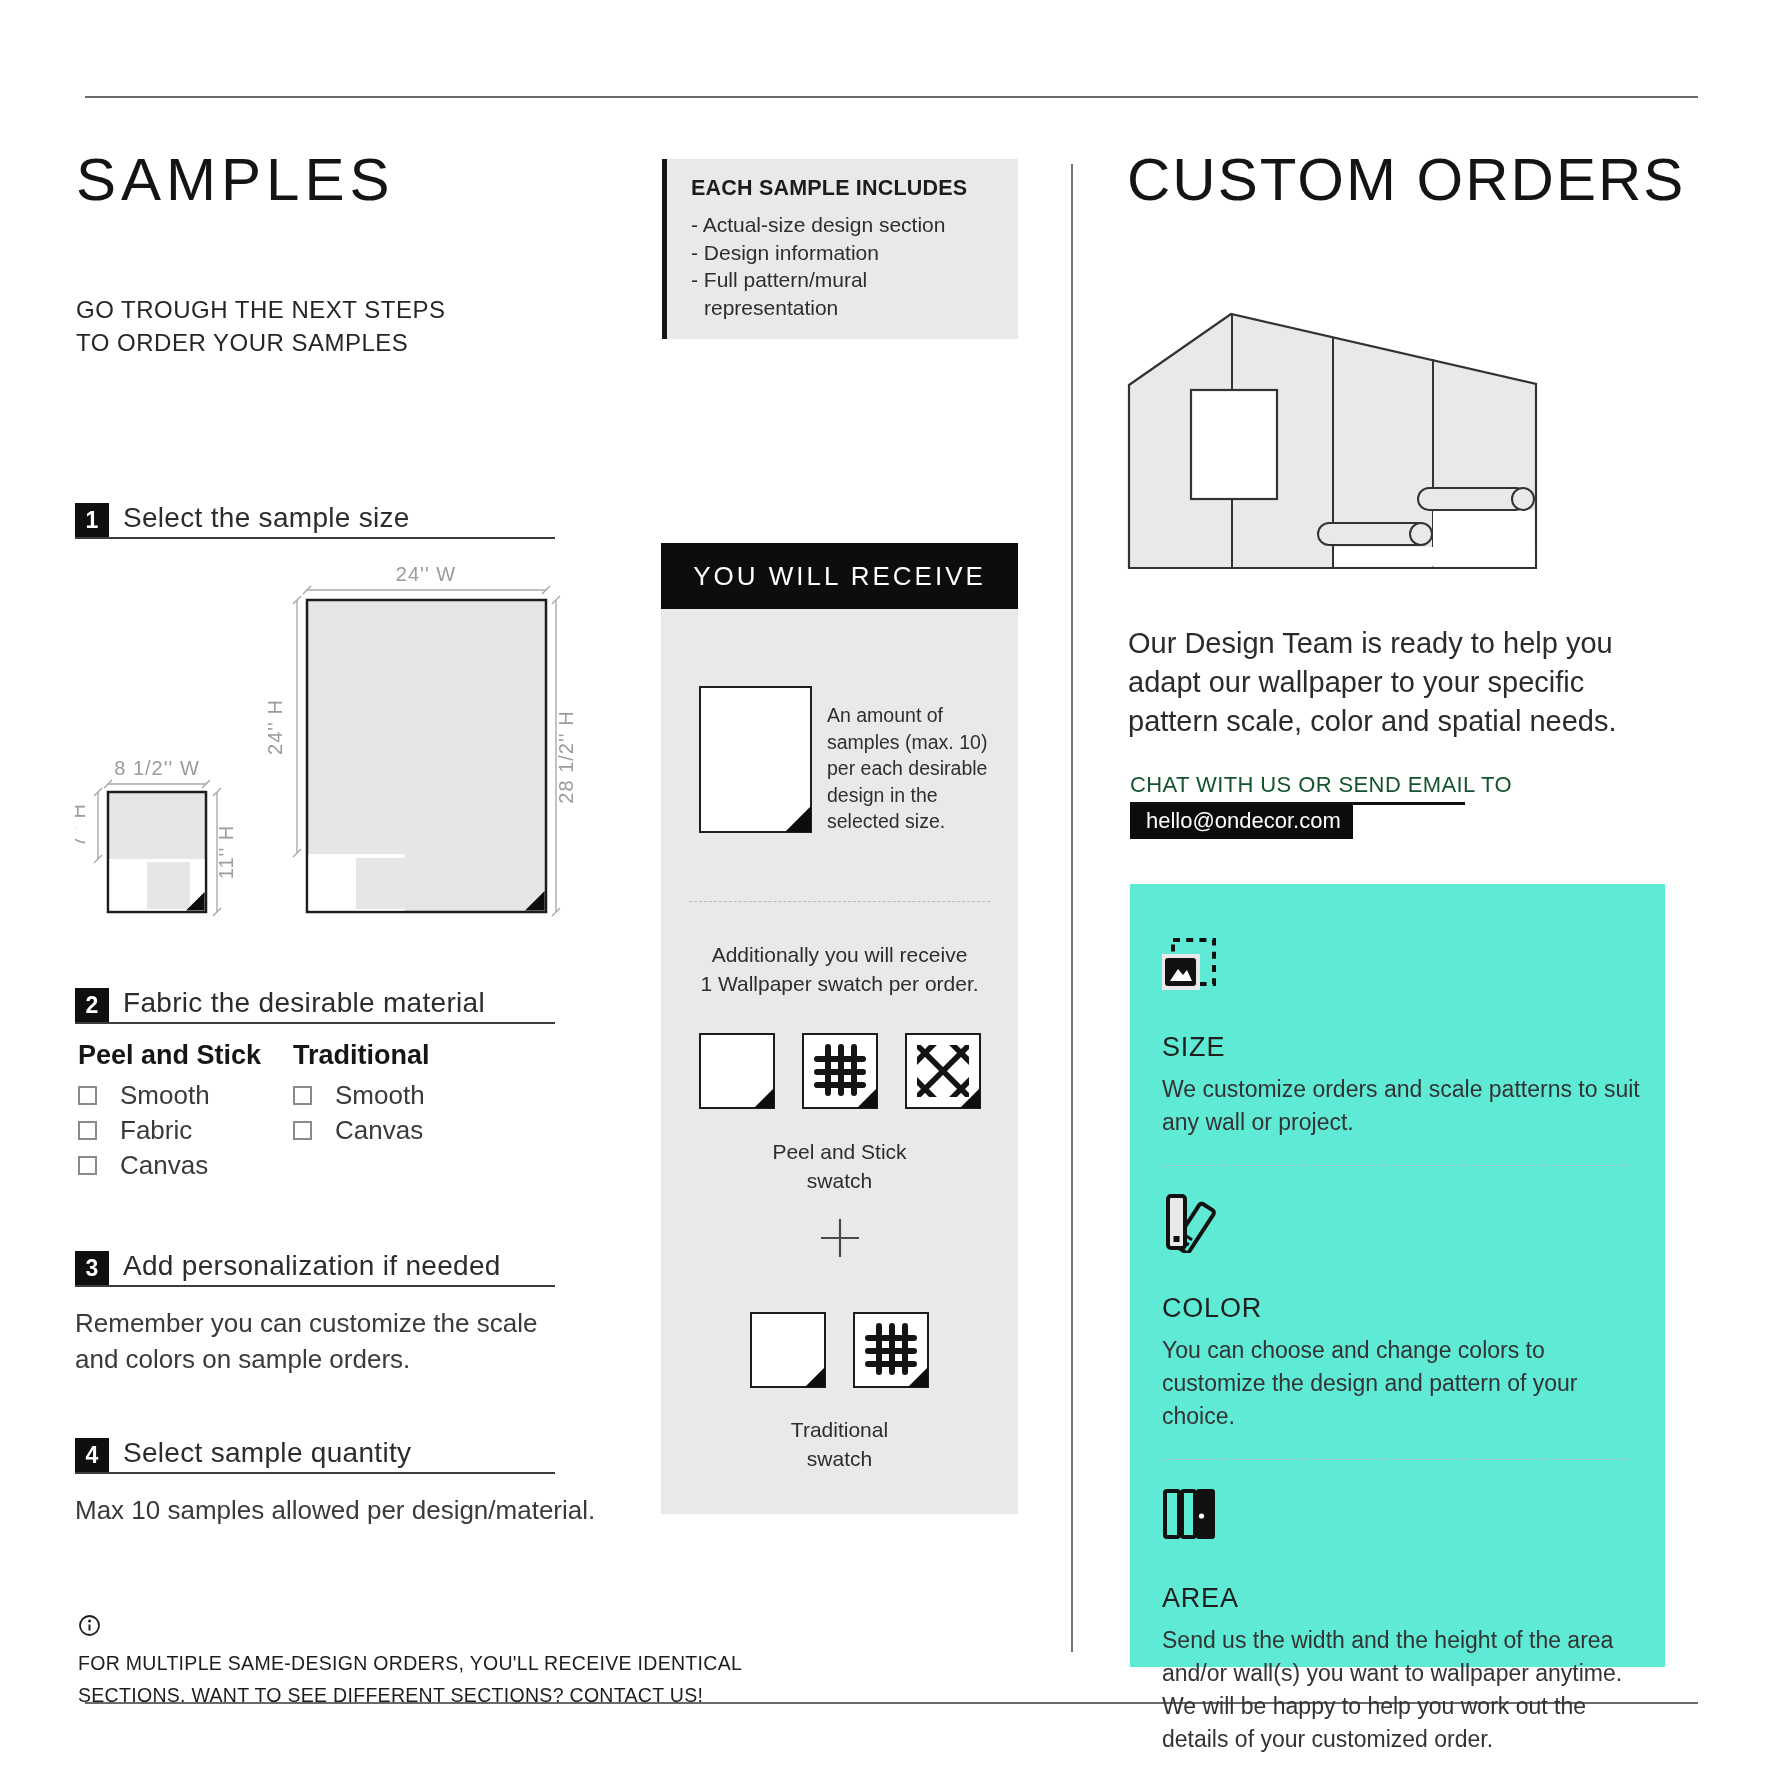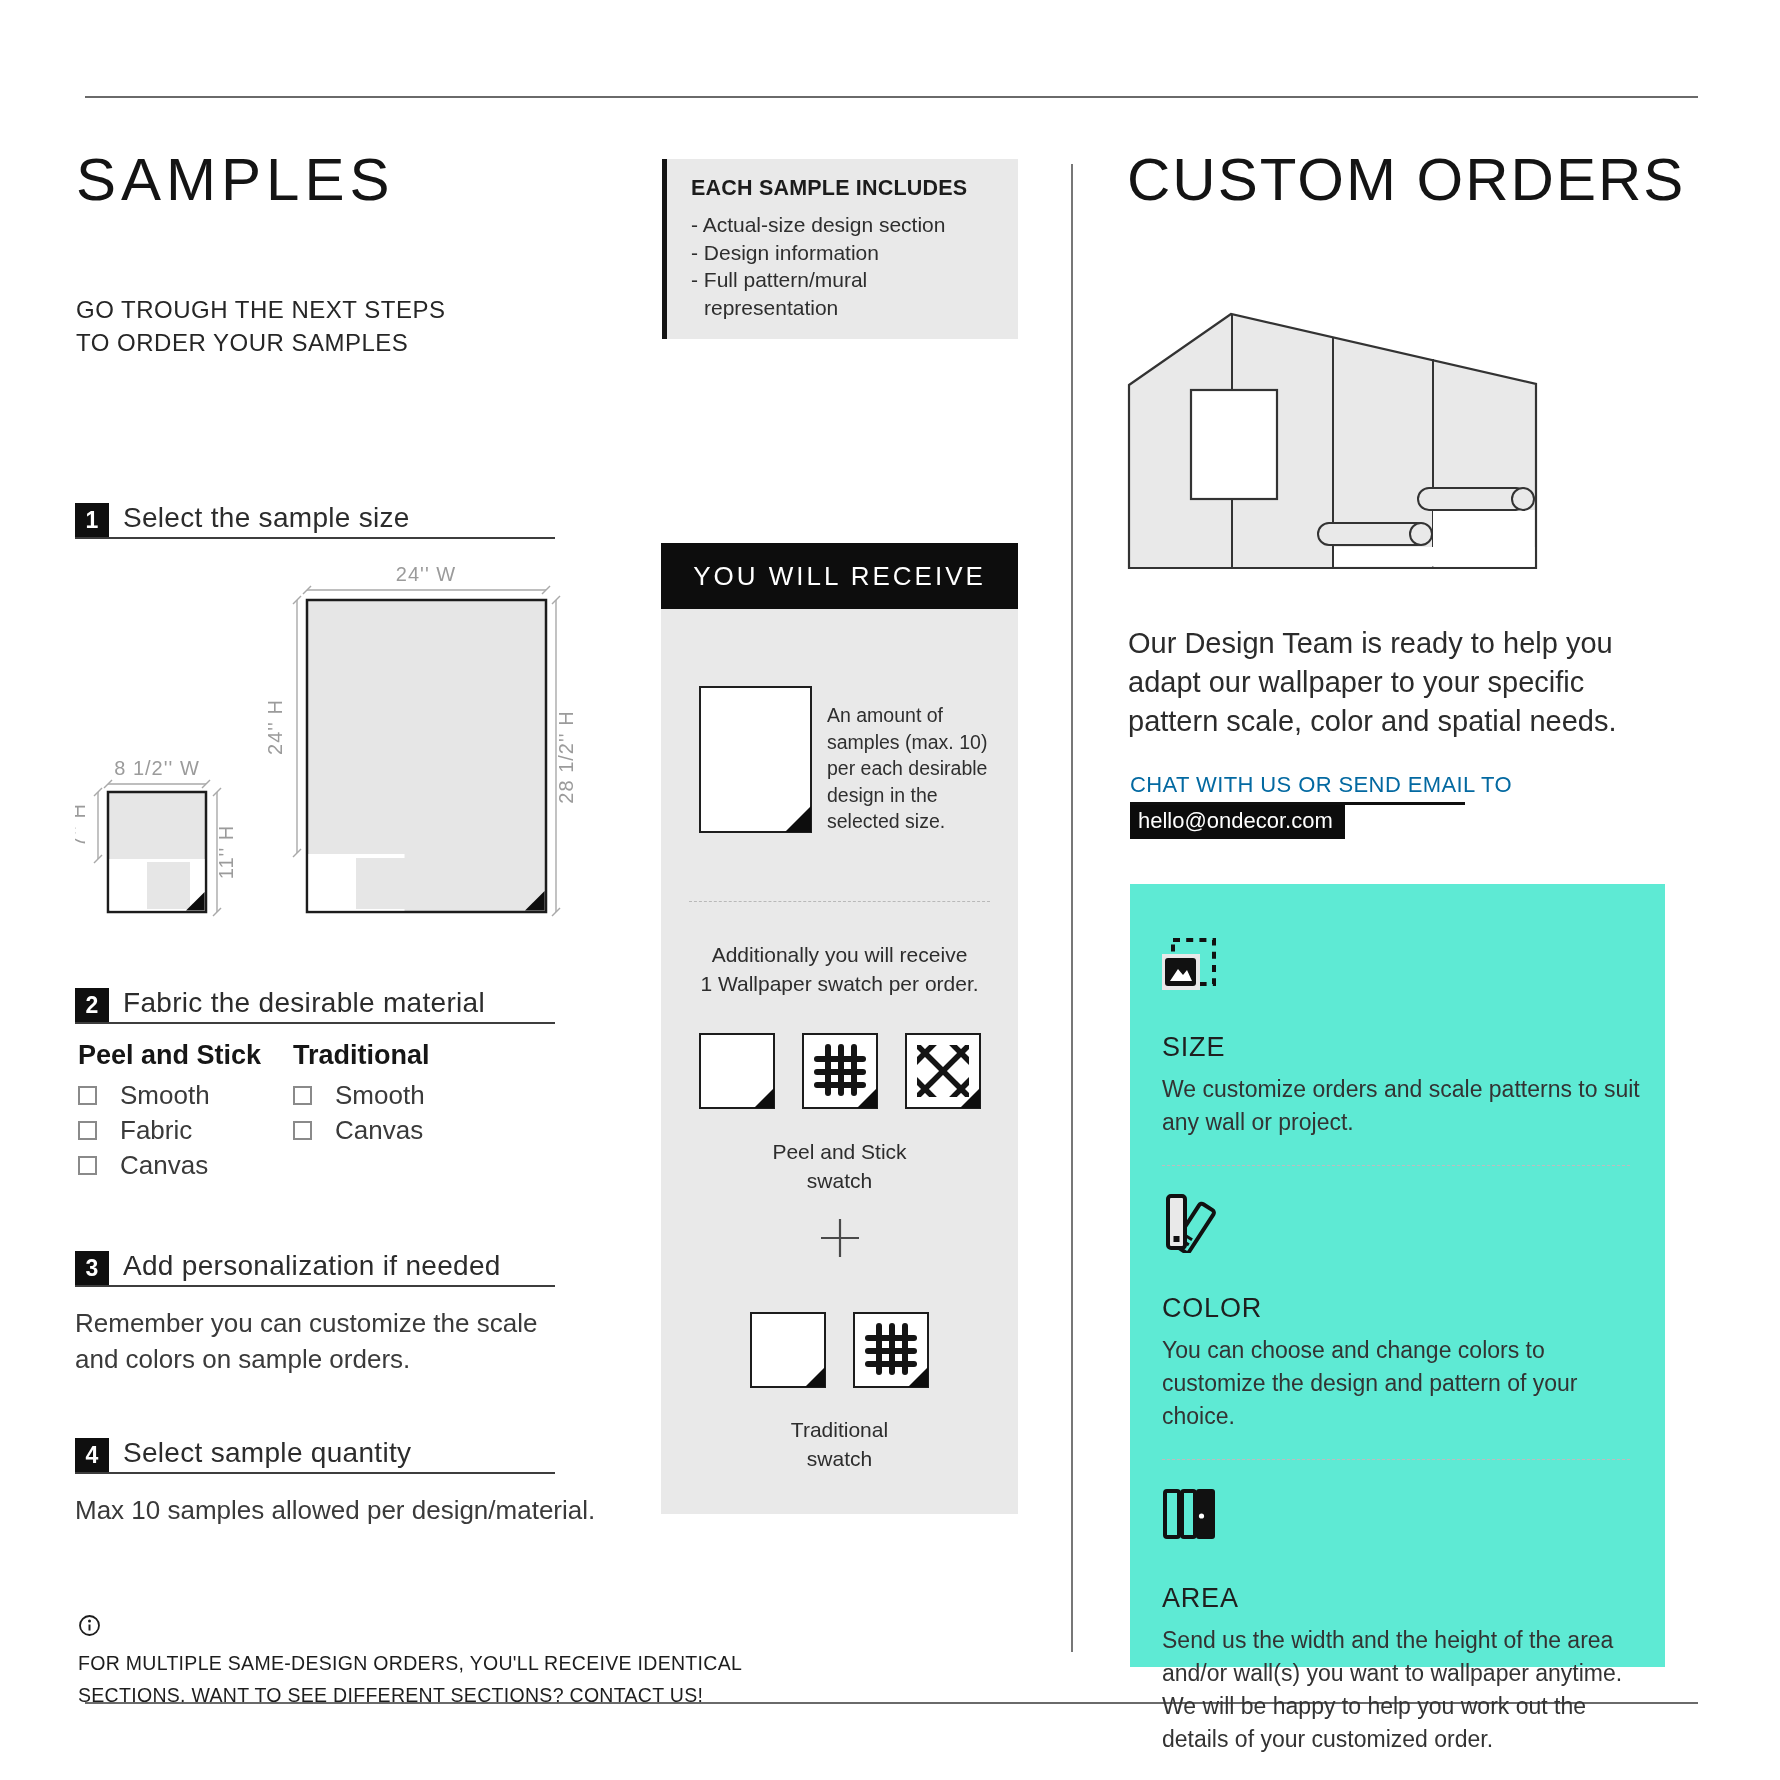--- a/index.html
+++ b/index.html
@@ -47,23 +47,23 @@
   .fold.big{border-left-width:26px;border-bottom-width:26px;}
   .receive-text{left:166px;top:93px;width:182px;font-size:19.5px;line-height:26.5px;color:#2f2f2f;}
   .dashed-hr{border-top:1.5px dashed #b9b9b9;height:0;}
   .center-text{width:357px;text-align:center;font-size:21px;line-height:29px;color:#2d2d2d;}
   .swatch-row{width:357px;display:flex;justify-content:center;gap:27px;}
   .swatch{position:relative;width:72px;height:72px;background:#fff;border:2px solid #1c1c1c;}
   .swatch svg{position:absolute;inset:0;}
 
   
   .intro{font-size:29px;line-height:39px;color:#2b2b2b;width:552px;}
-  .chat-label{font-size:22px;letter-spacing:.4px;color:#0369a1;}
+  .chat-label{font-size:22px;letter-spacing:.4px;color:#14532d;}
   .chat-underline{background:#0f0f0f;height:3px;width:335px;}
-  .email-chip{display:inline-block;background:#0c0c0c;color:#fff;font-size:22px;padding:3px 12px 5px 8px;}
+  .email-chip{display:inline-block;background:#0c0c0c;color:#fff;font-size:22px;padding:3px 12px 5px 16px;}
   .features-panel{left:1130px;top:872px;width:535px;height:783px;background:#5eead4;box-sizing:border-box;
     padding:52px 0 0 32px;}
   .feature-heading{font-size:27px;color:#1f1f1f;letter-spacing:.8px;margin-top:36px;}
   .feature-text{font-size:23px;line-height:33px;color:#333;margin-top:10px;width:480px;}
   .feature-sep{border-top:1.5px dashed #bdbdbd;width:468px;margin:26px 0 27px 0;}
 
   
   .footer-note{display:flex;gap:11px;align-items:flex-start;}
   .footer-text{font-size:19.5px;line-height:31.5px;letter-spacing:.3px;color:#1d1d1d;}
 </style>

